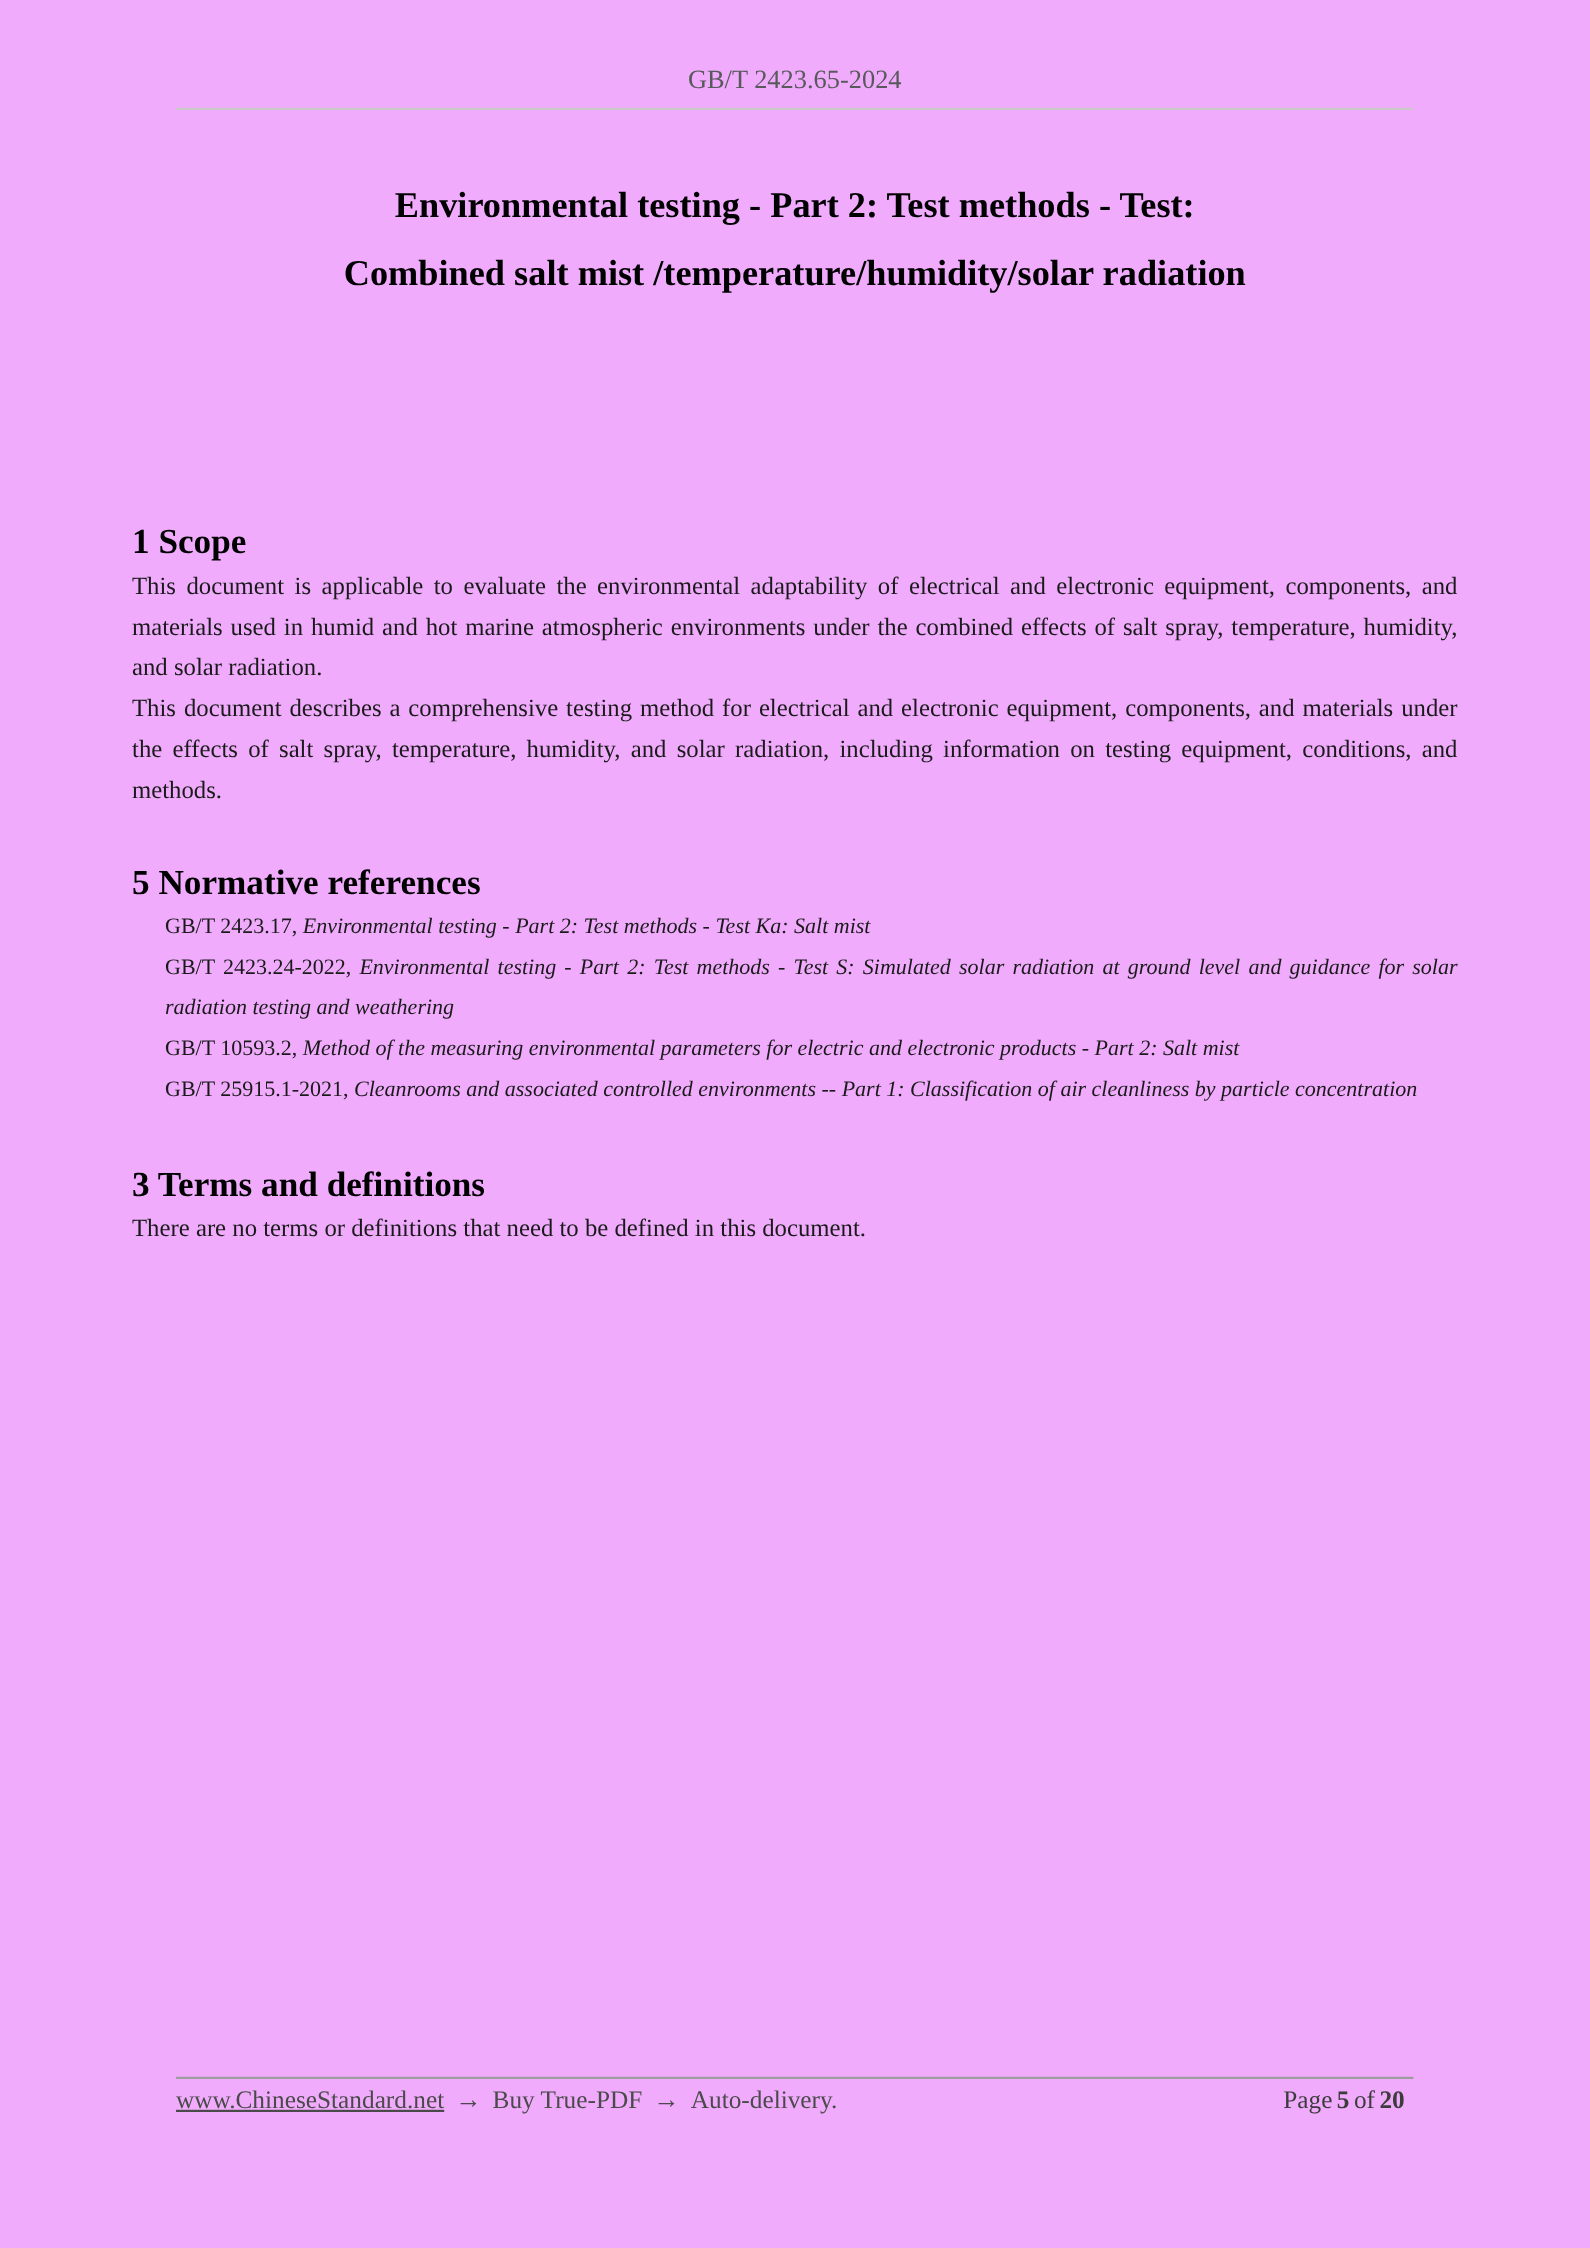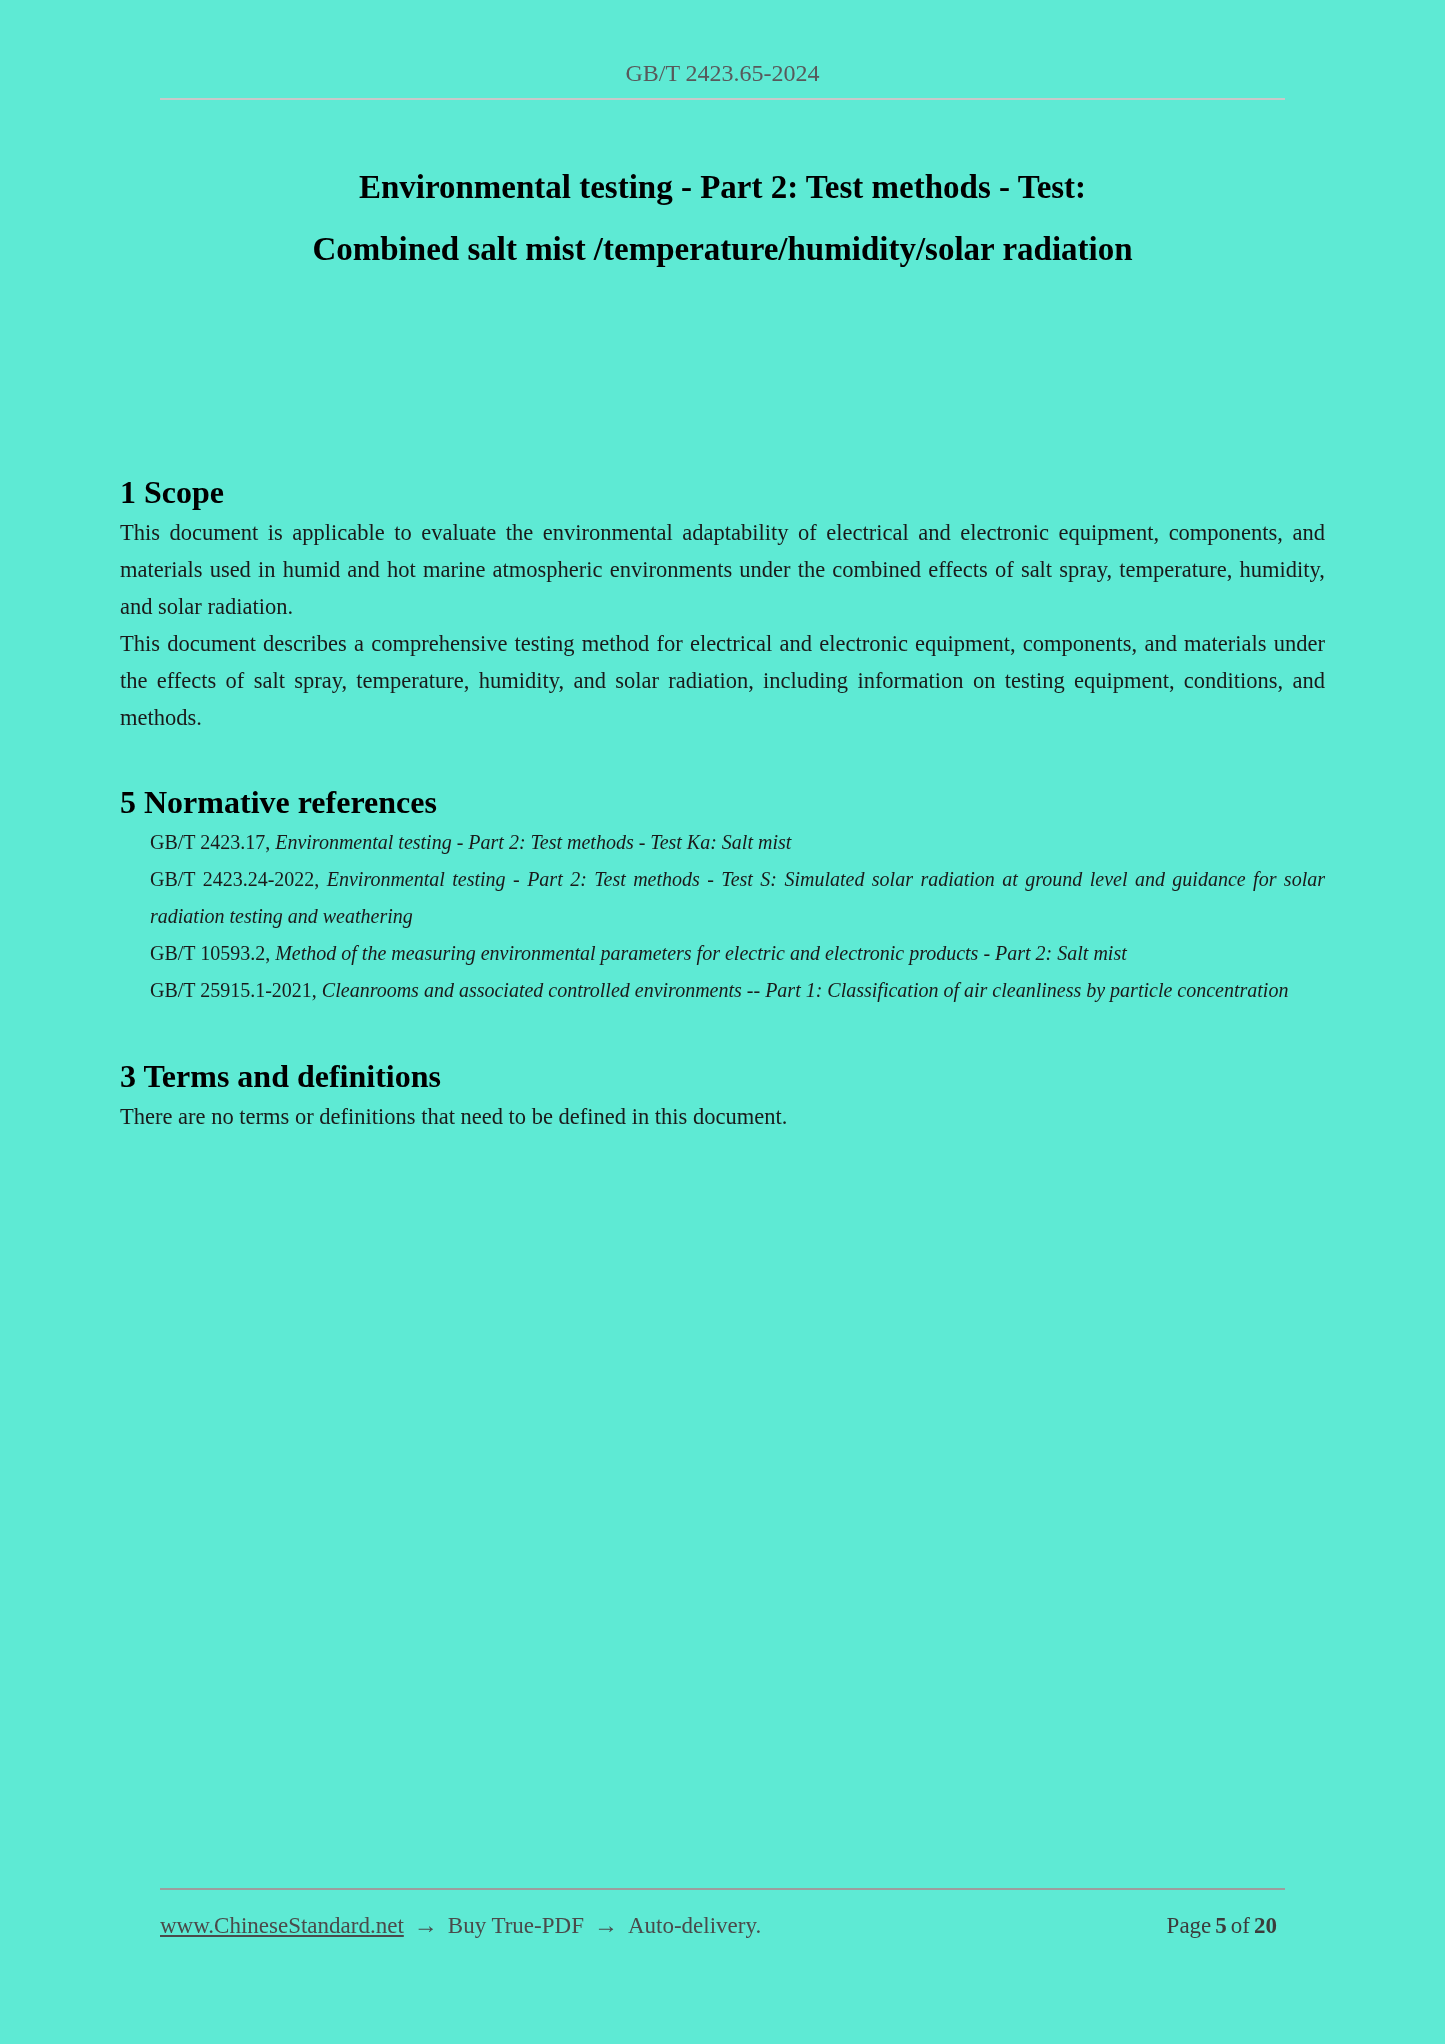--- a/index.html
+++ b/index.html
@@ -1,21 +1,21 @@
 <!DOCTYPE html>
 <html><head>
 <meta charset="utf-8">
 <style>
   html, body { margin: 0; padding: 0; background: #e9e9e9; }
   .page {
     position: relative;
     width: 1445px;
     height: 2044px;
     margin: 0 auto;
-    background: #5eead4;
+    background: #f0abfc;
     font-family: "Liberation Serif", "DejaVu Serif", serif;
     color: #1a1a1a;
     overflow: hidden;
   }
   
   .doc-header {
     padding-top: 58px;
     text-align: center;
     font-size: 24px;
     line-height: 30px;
@@ -75,21 +75,21 @@
     left: 160px;
     right: 160px;
     top: 1888px;
   }
   .footer-rule {
     border: none;
     border-top: 2px solid #9d9d9d;
     margin: 0;
   }
   .footer-row {
-    margin-top: 22px;
+    margin-top: 6px;
     display: flex;
     justify-content: space-between;
     align-items: baseline;
     font-size: 23px;
     color: #4a4a4a;
     text-align: right;
   }
   .footer-left { display: flex; gap: 10px; align-items: baseline; }
   .footer-link {
     color: #4a4a4a;

